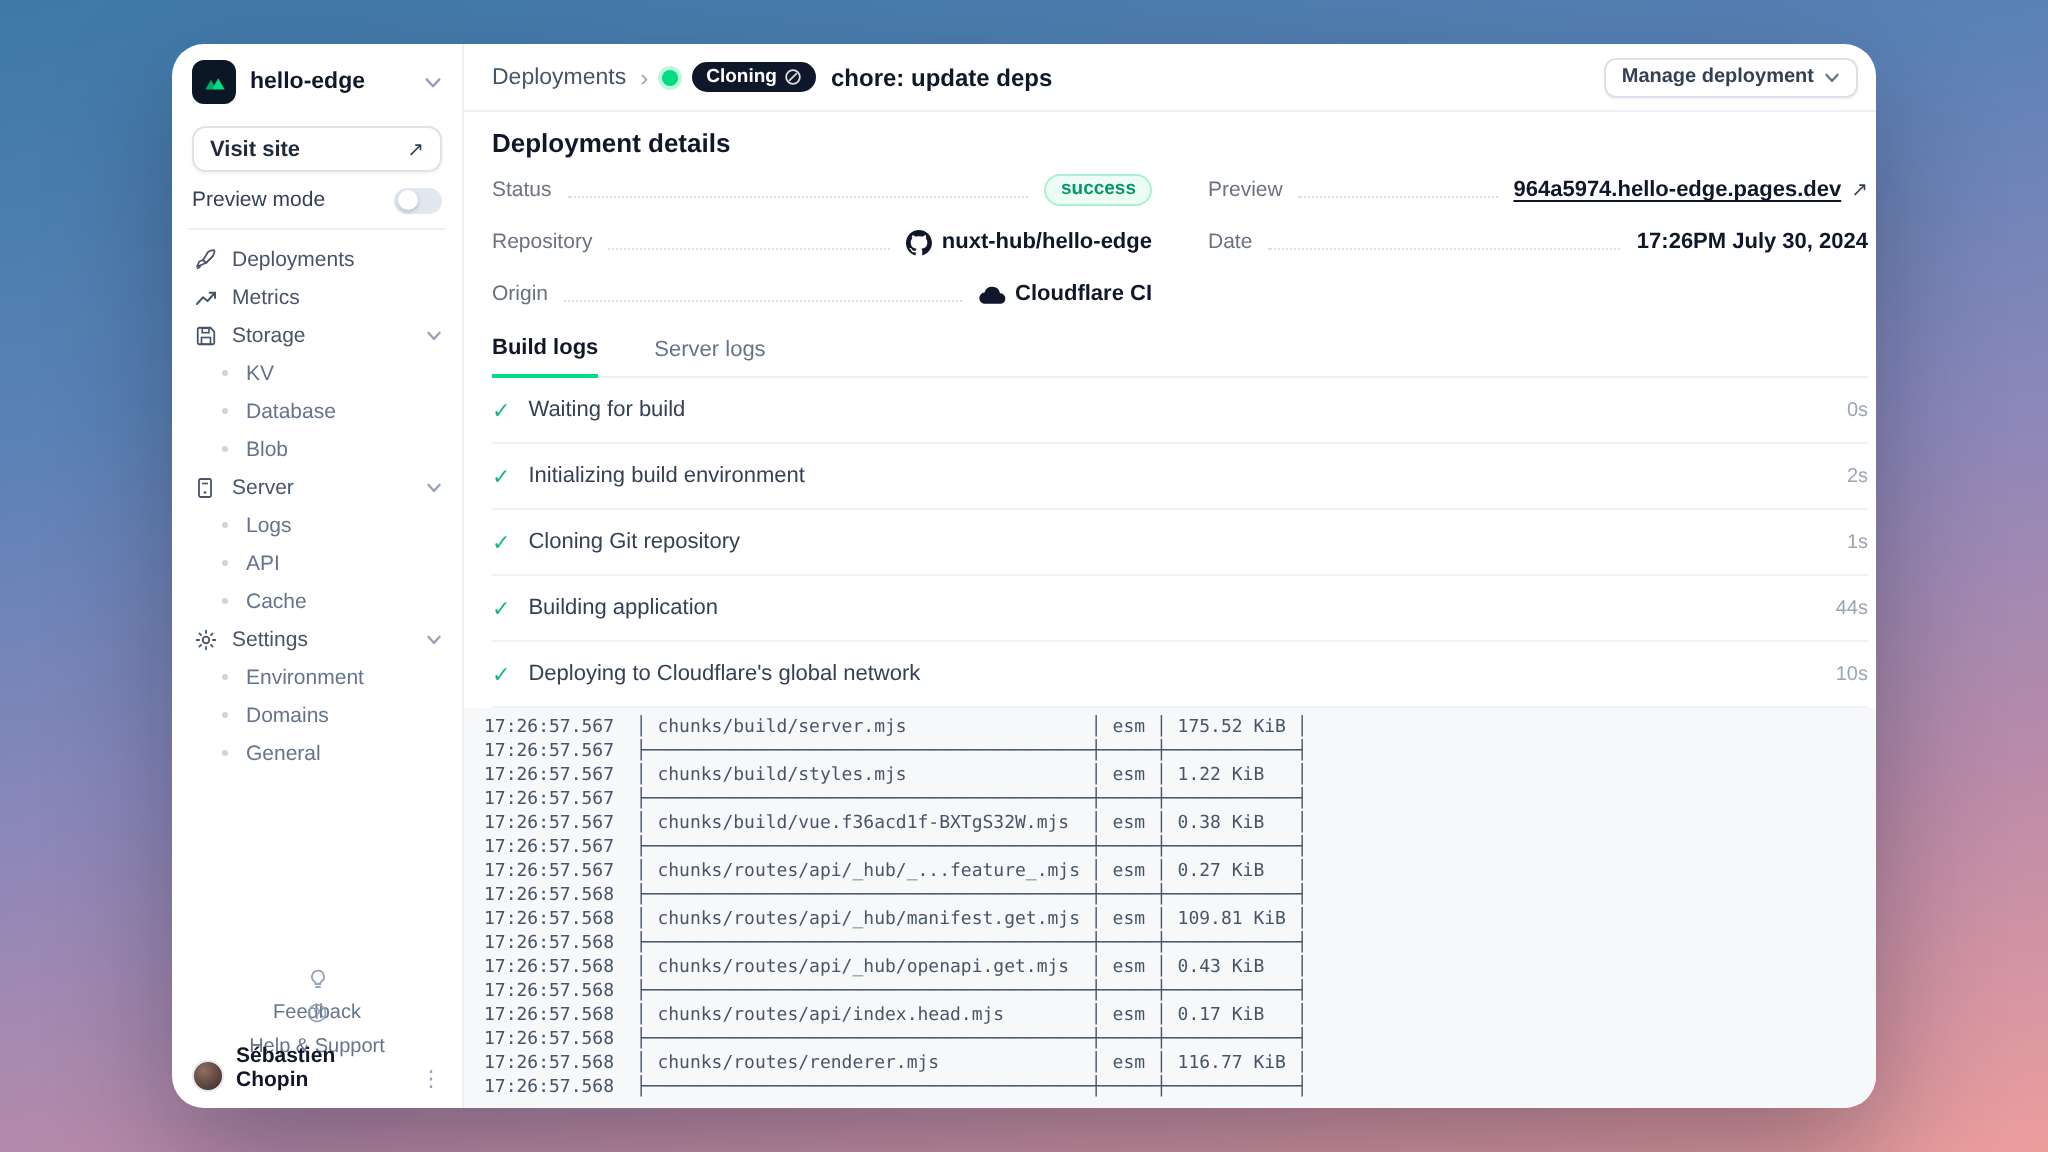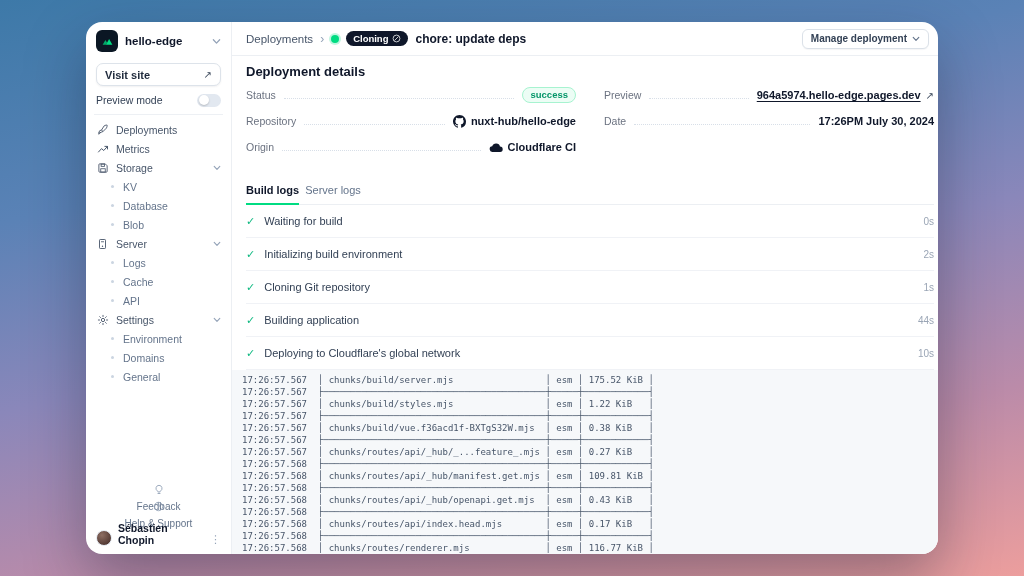--- a/index.html
+++ b/index.html
@@ -61,21 +61,21 @@
   .h2 { font-size:13px; font-weight:700; color:#0f172a; height:18px; }
   .details { display:grid; grid-template-columns:1fr 1fr; column-gap:28px; }
   .field { height:26px; display:flex; align-items:center; }
   .field .flabel { font-size:10.5px; color:#6b7280; white-space:nowrap; }
   .leader { flex:1; border-bottom:1px dotted #d8dfe8; margin:0 8px; transform:translateY(3px); }
   .fval { display:flex; align-items:center; gap:5px; font-size:11px; font-weight:700; color:#0f172a; white-space:nowrap; }
   .ok-badge { font-size:9.5px; font-weight:700; color:#059669; background:#ecfdf5; border:1px solid #a7f3d0;
     border-radius:999px; padding:1px 7px 2px; }
   .link-val { text-decoration:underline; text-underline-offset:2px; cursor:pointer; }
   
-  .tabs { margin-top:20px; display:flex; gap:6px; border-bottom:1px solid #eceff3; }
+  .tabs { margin-top:4px; display:flex; gap:28px; border-bottom:1px solid #eceff3;align-items:flex-end; }
   .tab { padding:4px 0 7px; font-size:11px; cursor:pointer; }
   .tab.active { font-weight:700; color:#0f172a; border-bottom:2px solid #00dc82; margin-bottom:-1px; }
   .tab.inactive { color:#64748b; font-weight:500; }
   
   .step { height:33px; display:flex; align-items:center; border-bottom:1px solid #f0f2f6; }
   .step .check { color:#10b981; font-size:11px; }
   .step .slabel { font-size:11px; color:#334155; font-weight:500; margin-left:9px; }
   .step .sdur { margin-left:auto; font-size:10px; color:#9aa5b5; }
   
   .logarea { flex:1; background:#f6f8fa; overflow:hidden; }
@@ -178,25 +178,25 @@
             <polyline points="1.5 3 5 6.8 8.5 3" fill="none" stroke="#94a3b8" stroke-width="1.4" stroke-linecap="round" stroke-linejoin="round"></polyline>
           </svg>
         </span>
     </div>
     <div class="nav-sub">
         <span class="dot"></span>
         <span class="lbl">Logs</span>
       </div>
     <div class="nav-sub">
         <span class="dot"></span>
+        <span class="lbl">API</span>
+      </div>
+    <div class="nav-sub">
+        <span class="dot"></span>
         <span class="lbl">Cache</span>
-      </div>
-    <div class="nav-sub">
-        <span class="dot"></span>
-        <span class="lbl">API</span>
       </div>
     <div class="nav-item">
       <span class="ico">
           <svg width="12" height="12" viewBox="0 0 16 16">
             <circle cx="8" cy="8" r="2.2" fill="none" stroke="#475569" stroke-width="1.2"></circle>
             <g stroke="#475569" stroke-width="1.2" stroke-linecap="round">
               <line x1="8" y1="1.8" x2="8" y2="3.4"></line>
               <line x1="8" y1="12.6" x2="8" y2="14.2"></line>
               <line x1="1.8" y1="8" x2="3.4" y2="8"></line>
               <line x1="12.6" y1="8" x2="14.2" y2="8"></line>

